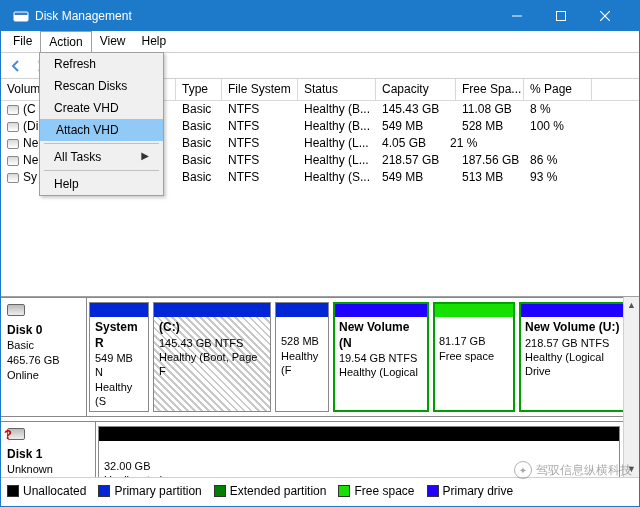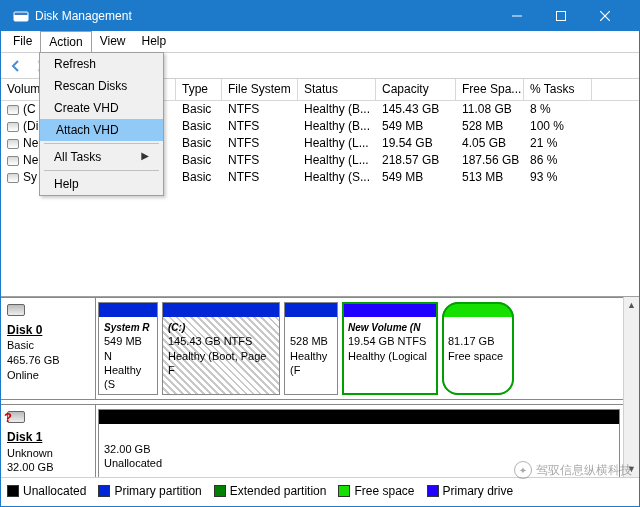--- a/index.html
+++ b/index.html
@@ -32,26 +32,26 @@
   
   .dropdown{position:absolute;top:21px;left:38px;width:125px;background:#f0f0f0;border:1px solid #a0a0a0;box-shadow:2px 2px 3px rgba(0,0,0,.2);z-index:15;}
   .dd-item{height:22px;padding:4px 14px;cursor:default;display:flex;align-items:flex-start;justify-content:space-between;}
   .dd-item.hi{background:#91c9f7;padding-left:16px;}
   .dd-sep{height:1px;background:#c0c0c0;margin:2px 4px;}
   .dd-arrow{font-size:10px;color:#333;}
   
   .disk-pane{height:180px;background:#fff;position:relative;overflow:hidden;}
   .disk-row{display:flex;border-top:1px solid #888;border-bottom:1px solid #888;margin-bottom:4px;}
   .disk-label{width:95px;padding:6px;font-size:11px;line-height:1.35;border-right:1px solid #888;}
-  .disk-label b{font-size:12px;text-decoration:underline;}
+  .disk-label b{font-size:12px;}
   .parts{flex:1;display:flex;}
   .part{border:1px solid #888;margin:4px 2px;display:flex;flex-direction:column;overflow:hidden;}
   .part-hdr{height:14px;width:100%;}
   .part-body{padding:3px 5px;font-size:11px;line-height:1.3;}
-  .part-body b{font-size:10px;font-style:italic;}
+  .part-body b{font-size:12px;}
   .hatched{background:repeating-linear-gradient(45deg,#fff,#fff 3px,#c8c8c8 3px,#c8c8c8 5px);}
   .green-outline{outline:2px solid #00a000;outline-offset:-2px;}
   .diskicon{display:inline-block;width:18px;height:12px;border:1px solid #666;border-radius:2px;background:linear-gradient(#bbb,#eee);margin-bottom:2px;}
   .diskicon.q::after{content:"?";position:relative;top:-3px;left:-4px;color:#c00;font-weight:bold;font-size:13px;}
   .scroll-gutter{position:absolute;right:0;top:0;bottom:0;width:16px;background:#f0f0f0;border-left:1px solid #d0d0d0;}
   .scroll-btn{height:16px;background:#f0f0f0;display:flex;align-items:center;justify-content:center;font-size:9px;color:#555;}
   
   .legend{height:26px;border-top:1px solid #d0d0d0;display:flex;align-items:center;padding:0 6px;gap:12px;background:#fff;}
   .legend-item{display:flex;align-items:center;gap:4px;font-size:11px;}
   .swatch{width:12px;height:12px;border:1px solid #333;}
@@ -156,21 +156,21 @@
 <div class="top-pane">
   <div class="table">
     <div class="thead" id="thead">
         <div class="th c0">Volume</div>
         <div class="th c1">Layout</div>
         <div class="th c2">Type</div>
         <div class="th c3">File System</div>
         <div class="th c4">Status</div>
         <div class="th c5">Capacity</div>
         <div class="th c6">Free Spa...</div>
-        <div class="th c7">% Tasks</div>
+        <div class="th c7">% Page</div>
       </div>
     <div class="tbody" id="tbody">
         <div class="tr">
           <div class="td c0"><span class="volicon"></span>(C</div>
           <div class="td c1"></div>
           <div class="td c2">Basic</div>
           <div class="td c3">NTFS</div>
           <div class="td c4">Healthy (B...</div>
           <div class="td c5">145.43 GB</div>
           <div class="td c6">11.08 GB</div>
@@ -185,21 +185,20 @@
           <div class="td c5">549 MB</div>
           <div class="td c6">528 MB</div>
           <div class="td c7">100 %</div>
         </div>
         <div class="tr">
           <div class="td c0"><span class="volicon"></span>Ne</div>
           <div class="td c1"></div>
           <div class="td c2">Basic</div>
           <div class="td c3">NTFS</div>
           <div class="td c4">Healthy (L...</div>
-          <div class="td c5">19.54 GB</div>
           <div class="td c6">4.05 GB</div>
           <div class="td c7">21 %</div>
         </div>
         <div class="tr">
           <div class="td c0"><span class="volicon"></span>Ne</div>
           <div class="td c1"></div>
           <div class="td c2">Basic</div>
           <div class="td c3">NTFS</div>
           <div class="td c4">Healthy (L...</div>
           <div class="td c5">218.57 GB</div>
@@ -238,23 +237,27 @@
           <div class="part-body"><b>(C:)</b><br>145.43 GB NTFS<br>Healthy (Boot, Page F</div>
         </div>
         <div class="part" style="width: 54px;">
           <div class="part-hdr" style="background: rgb(0, 38, 214);"></div>
           <div class="part-body"><br>528 MB<br>Healthy (F</div>
         </div>
         <div class="part green-outline" style="width: 96px;">
           <div class="part-hdr" style="background: rgb(34, 0, 255);"></div>
           <div class="part-body"><b>New Volume  (N</b><br>19.54 GB NTFS<br>Healthy (Logical</div>
         </div>
-        <div class="part green-outline" style="width: 72px; border-radius: 16px;">
+        <div class="part green-outline" style="width: 82px;">
           <div class="part-hdr" style="background: rgb(22, 224, 0);"></div>
           <div class="part-body"><br>81.17 GB<br>Free space</div>
+        </div>
+        <div class="part green-outline" style="width: 118px;">
+          <div class="part-hdr" style="background: rgb(34, 0, 255);"></div>
+          <div class="part-body"><b>New Volume  (U:)</b><br>218.57 GB NTFS<br>Healthy (Logical Drive</div>
         </div>
       </div>
     </div>
     <div class="disk-row">
       <div class="disk-label"><span class="diskicon q"></span><br><b>Disk 1</b><br>Unknown<br>32.00 GB<br>Not Initialized</div>
       <div class="parts">
         <div class="part" style="width: 522px;">
           <div class="part-hdr" style="background: rgb(0, 0, 0);"></div>
           <div class="part-body"><br>32.00 GB<br>Unallocated</div>
         </div>

